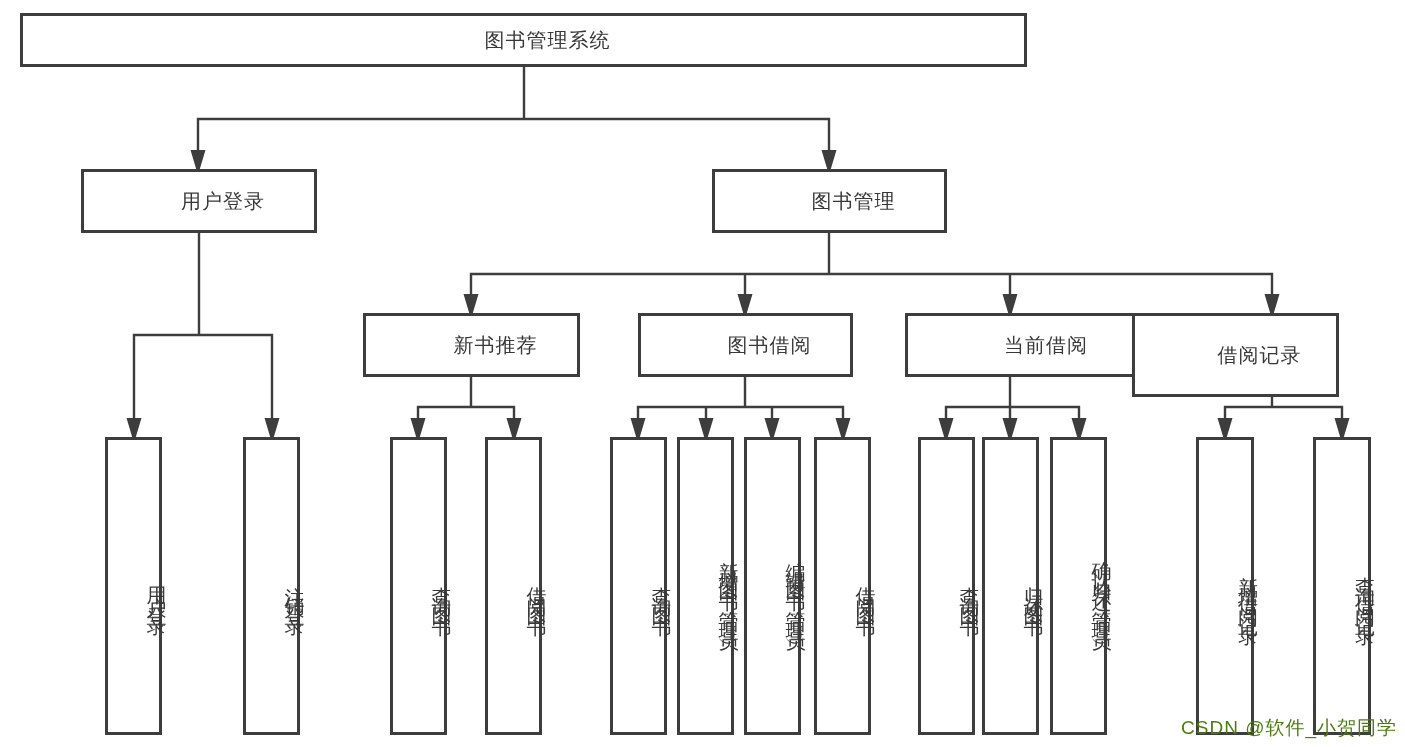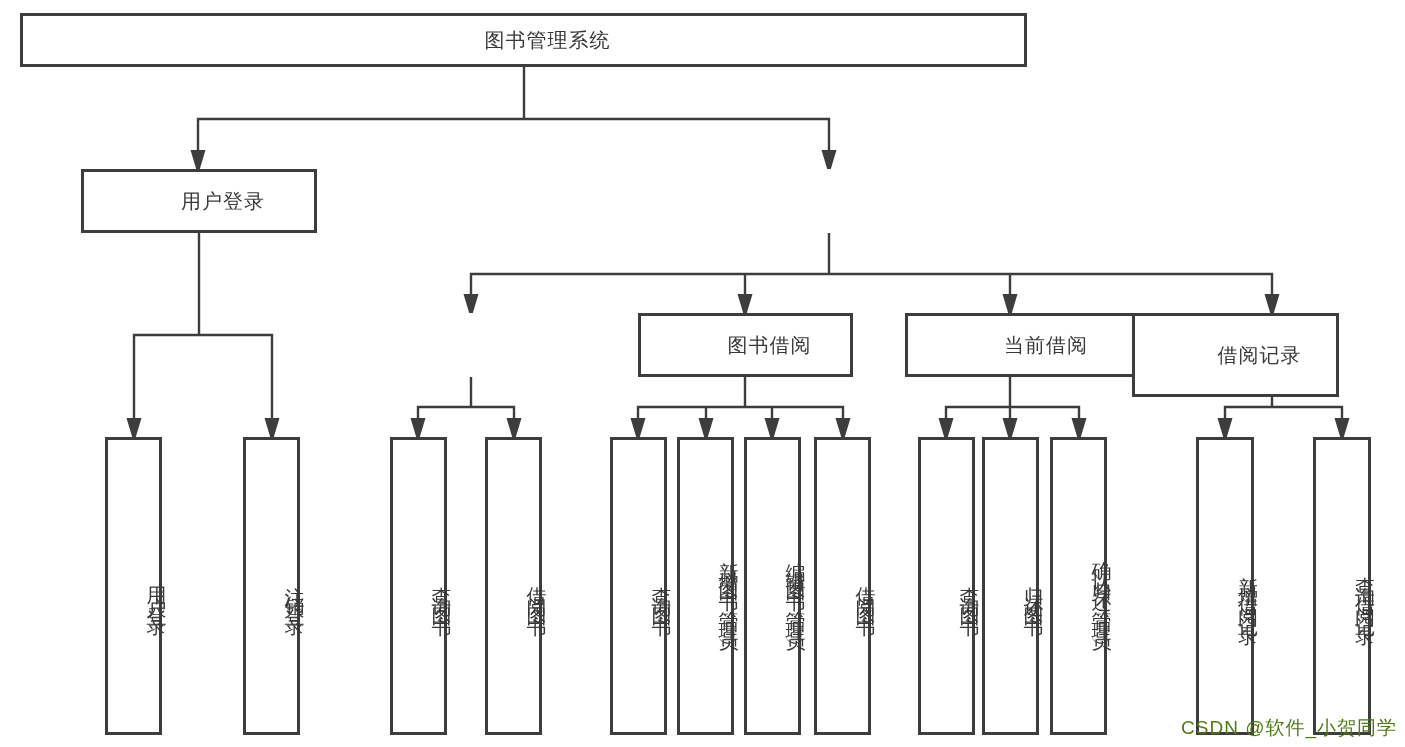--- a/index.html
+++ b/index.html
@@ -71,21 +71,27 @@
       M1334.5,418 L1349.5,418 L1343.8,437 L1340.2,437 Z"></path>
   </svg>
 
   <div class="node" style="left:20px;top:13px;width:1007px;height:54px;">
     <span class="hlabel">图书管理系统</span>
   </div>
 
   <div class="node" style="left:81px;top:169px;width:236px;height:64px;">
     <span class="hlabel">用户登录</span>
   </div>
+  <div class="node" style="left:712px;top:169px;width:235px;height:64px;">
+    <span class="hlabel">图书管理</span>
+  </div>
 
+  <div class="node" style="left:363px;top:313px;width:217px;height:64px;">
+    <span class="hlabel">新书推荐</span>
+  </div>
   <div class="node" style="left:638px;top:313px;width:215px;height:64px;">
     <span class="hlabel">图书借阅</span>
   </div>
   <div class="node" style="left:905px;top:313px;width:234px;height:64px;">
     <span class="hlabel">当前借阅</span>
   </div>
   <div class="node" style="left:1132px;top:313px;width:207px;height:84px;">
     <span class="hlabel">借阅记录</span>
   </div>
 

